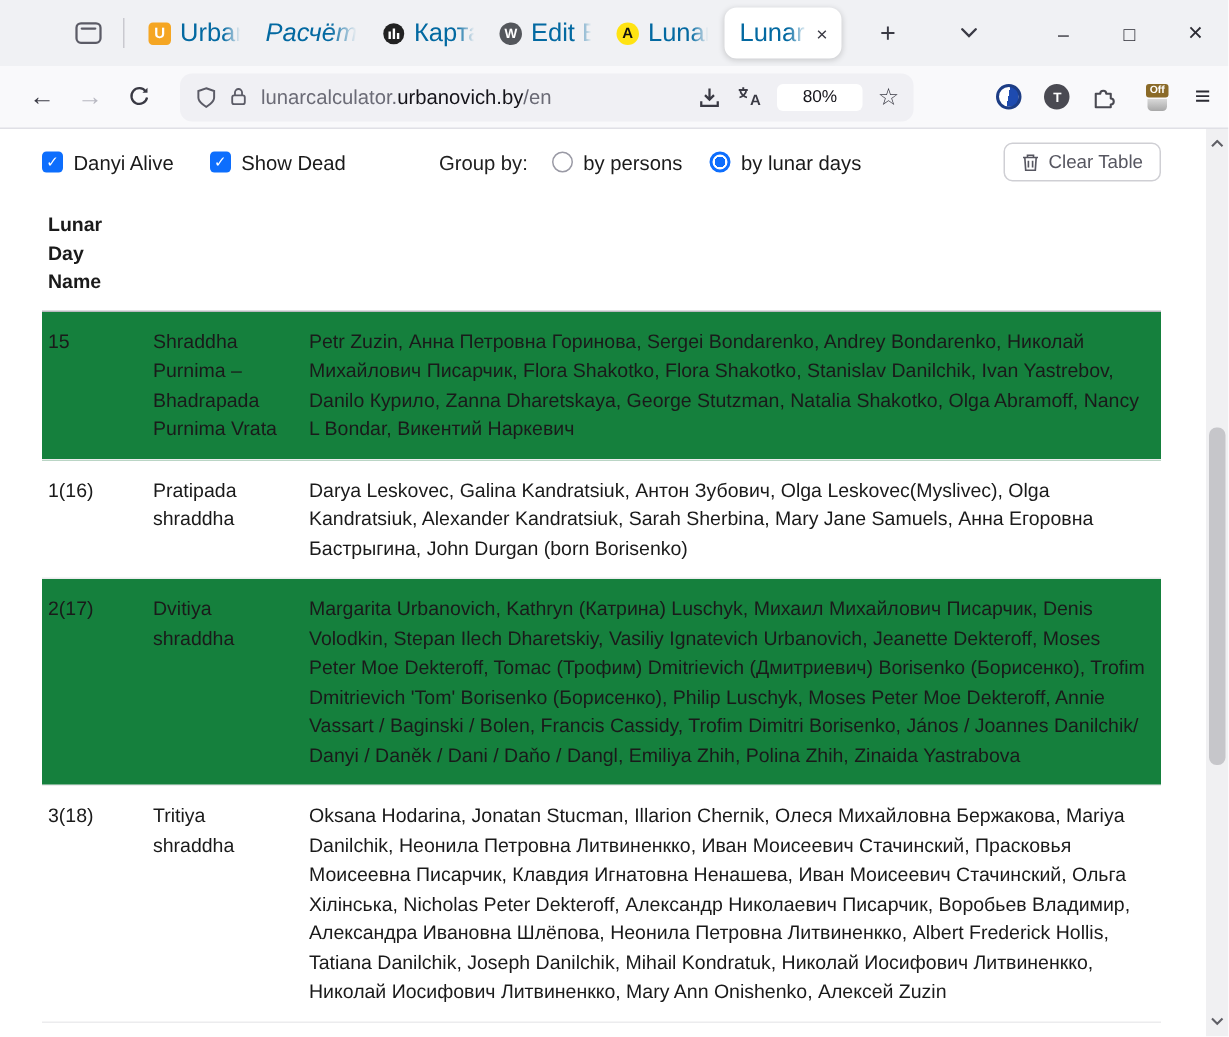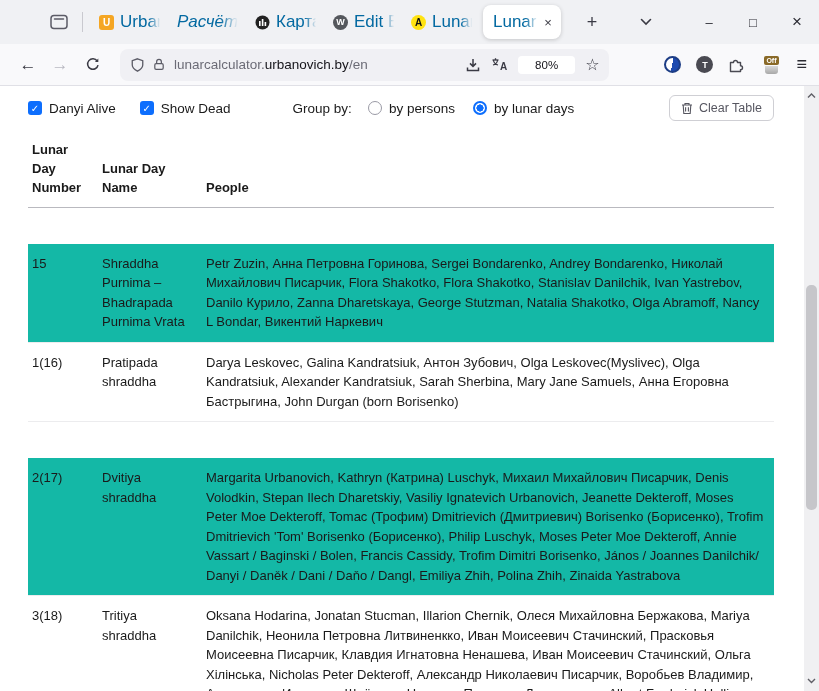--- a/index.html
+++ b/index.html
@@ -58,21 +58,21 @@
   .radio-group { display:flex; align-items:center; margin-right:18px; }
   .radio { width:14px; height:14px; border-radius:50%; border:1.5px solid #9a9aa5; background:#fff; margin-right:7px; }
   .radio.checked { border:2px solid #0d6efd; background:radial-gradient(circle,#0d6efd 0 3.5px,#fff 3.6px); }
   .clear-btn { margin-left:auto; display:flex; align-items:center; gap:6px; border:1px solid #cfcfd4; border-radius:6px; background:#fff; color:#565660; font-size:12.5px; padding:5px 11px; cursor:default; }
 
   .lc-table { width:746px; font-size:13px; color:#1a1a1a; }
   .lc-hrow, .lc-row { display:grid; grid-template-columns:70px 104px 1fr; }
   .lc-hrow { align-items:end; border-bottom:1px solid #b9b9bf; }
   .lc-hcell { font-weight:bold; padding:6px 8px 9px 4px; line-height:1.45; }
   .lc-row { border-bottom:1px solid #ececee; }
-  .lc-row.stripe { background:#14b8a6;margin-top:36px; }
+  .lc-row.stripe { background:#15803d; }
   .lc-cell { padding:10px 8px 10px 4px; line-height:1.5; vertical-align:top; }
 
   
   .scrollbar { position:absolute; top:86px; right:0; width:15px; height:605px; background:#f0f0f2; }
   .scroll-arrow { position:absolute; left:0; width:15px; height:16px; display:flex; align-items:center; justify-content:center; }
   .scroll-arrow.up { top:2px; }
   .scroll-arrow.down { bottom:2px; }
   .scroll-thumb { position:absolute; top:199px; left:2px; width:11px; height:225px; background:#c6c6ca; border-radius:5px; }
 
   svg { display:block; }
@@ -216,23 +216,21 @@
           <svg width="12" height="13" viewBox="0 0 12 13">
               <path d="M1 3 h10 M4 3 V1.5 h4 V3 M2.2 3 l0.6 8.5 h6.4 l0.6-8.5 M4.6 5.2 v4.4 M7.4 5.2 v4.4" fill="none" stroke="#565660" stroke-width="1.1"></path>
             </svg>
         </span>
         <span>Clear Table</span>
       </button>
     </div>
 
     <div class="lc-table">
       <div class="lc-hrow">
-        <div class="lc-hcell">Lunar Day Number</div>
         <div class="lc-hcell">Lunar Day Name</div>
-        <div class="lc-hcell">People</div>
       </div>
 
       <div class="lc-row stripe">
         <div class="lc-cell">15</div>
         <div class="lc-cell">Shraddha Purnima – Bhadrapada Purnima Vrata</div>
         <div class="lc-cell">Petr Zuzin, Анна Петровна Горинова, Sergei Bondarenko, Andrey Bondarenko, Николай Михайлович Писарчик, Flora Shakotko, Flora Shakotko, Stanislav Danilchik, Ivan Yastrebov, Danilo Курило, Zanna Dharetskaya, George Stutzman, Natalia Shakotko, Olga Abramoff, Nancy L Bondar, Викентий Наркевич</div>
       </div>
       <div class="lc-row">
         <div class="lc-cell">1(16)</div>
         <div class="lc-cell">Pratipada shraddha</div>

